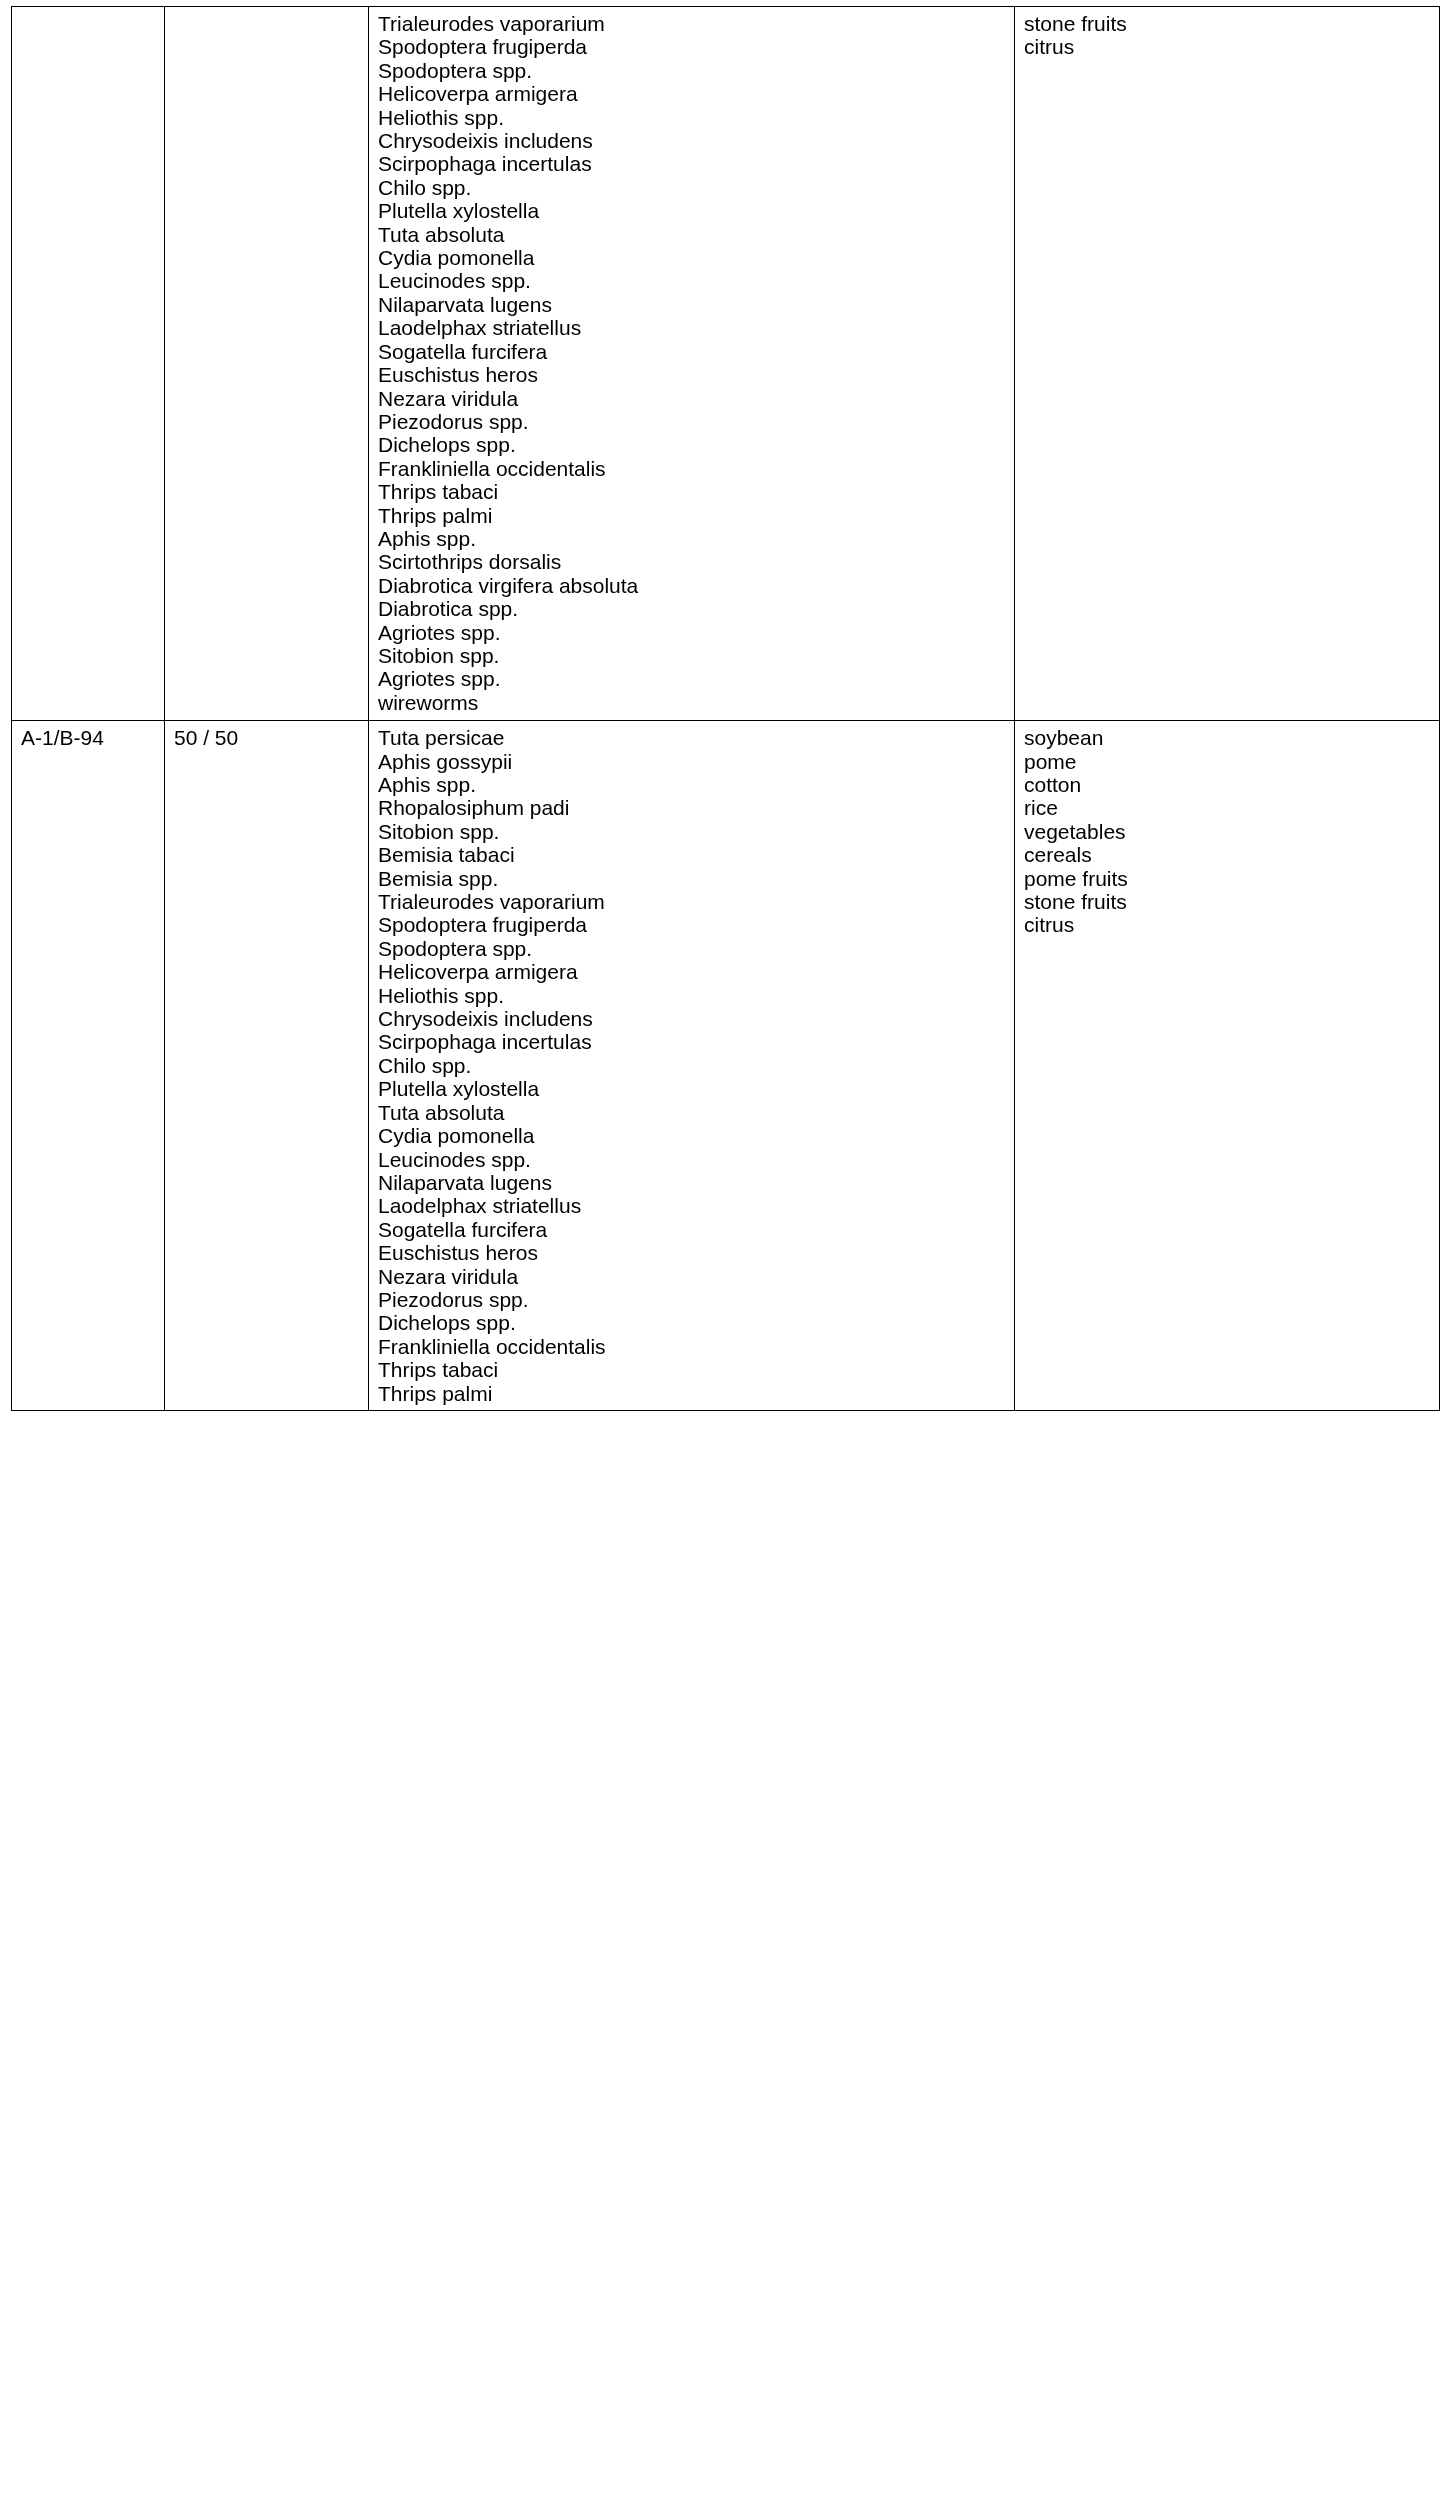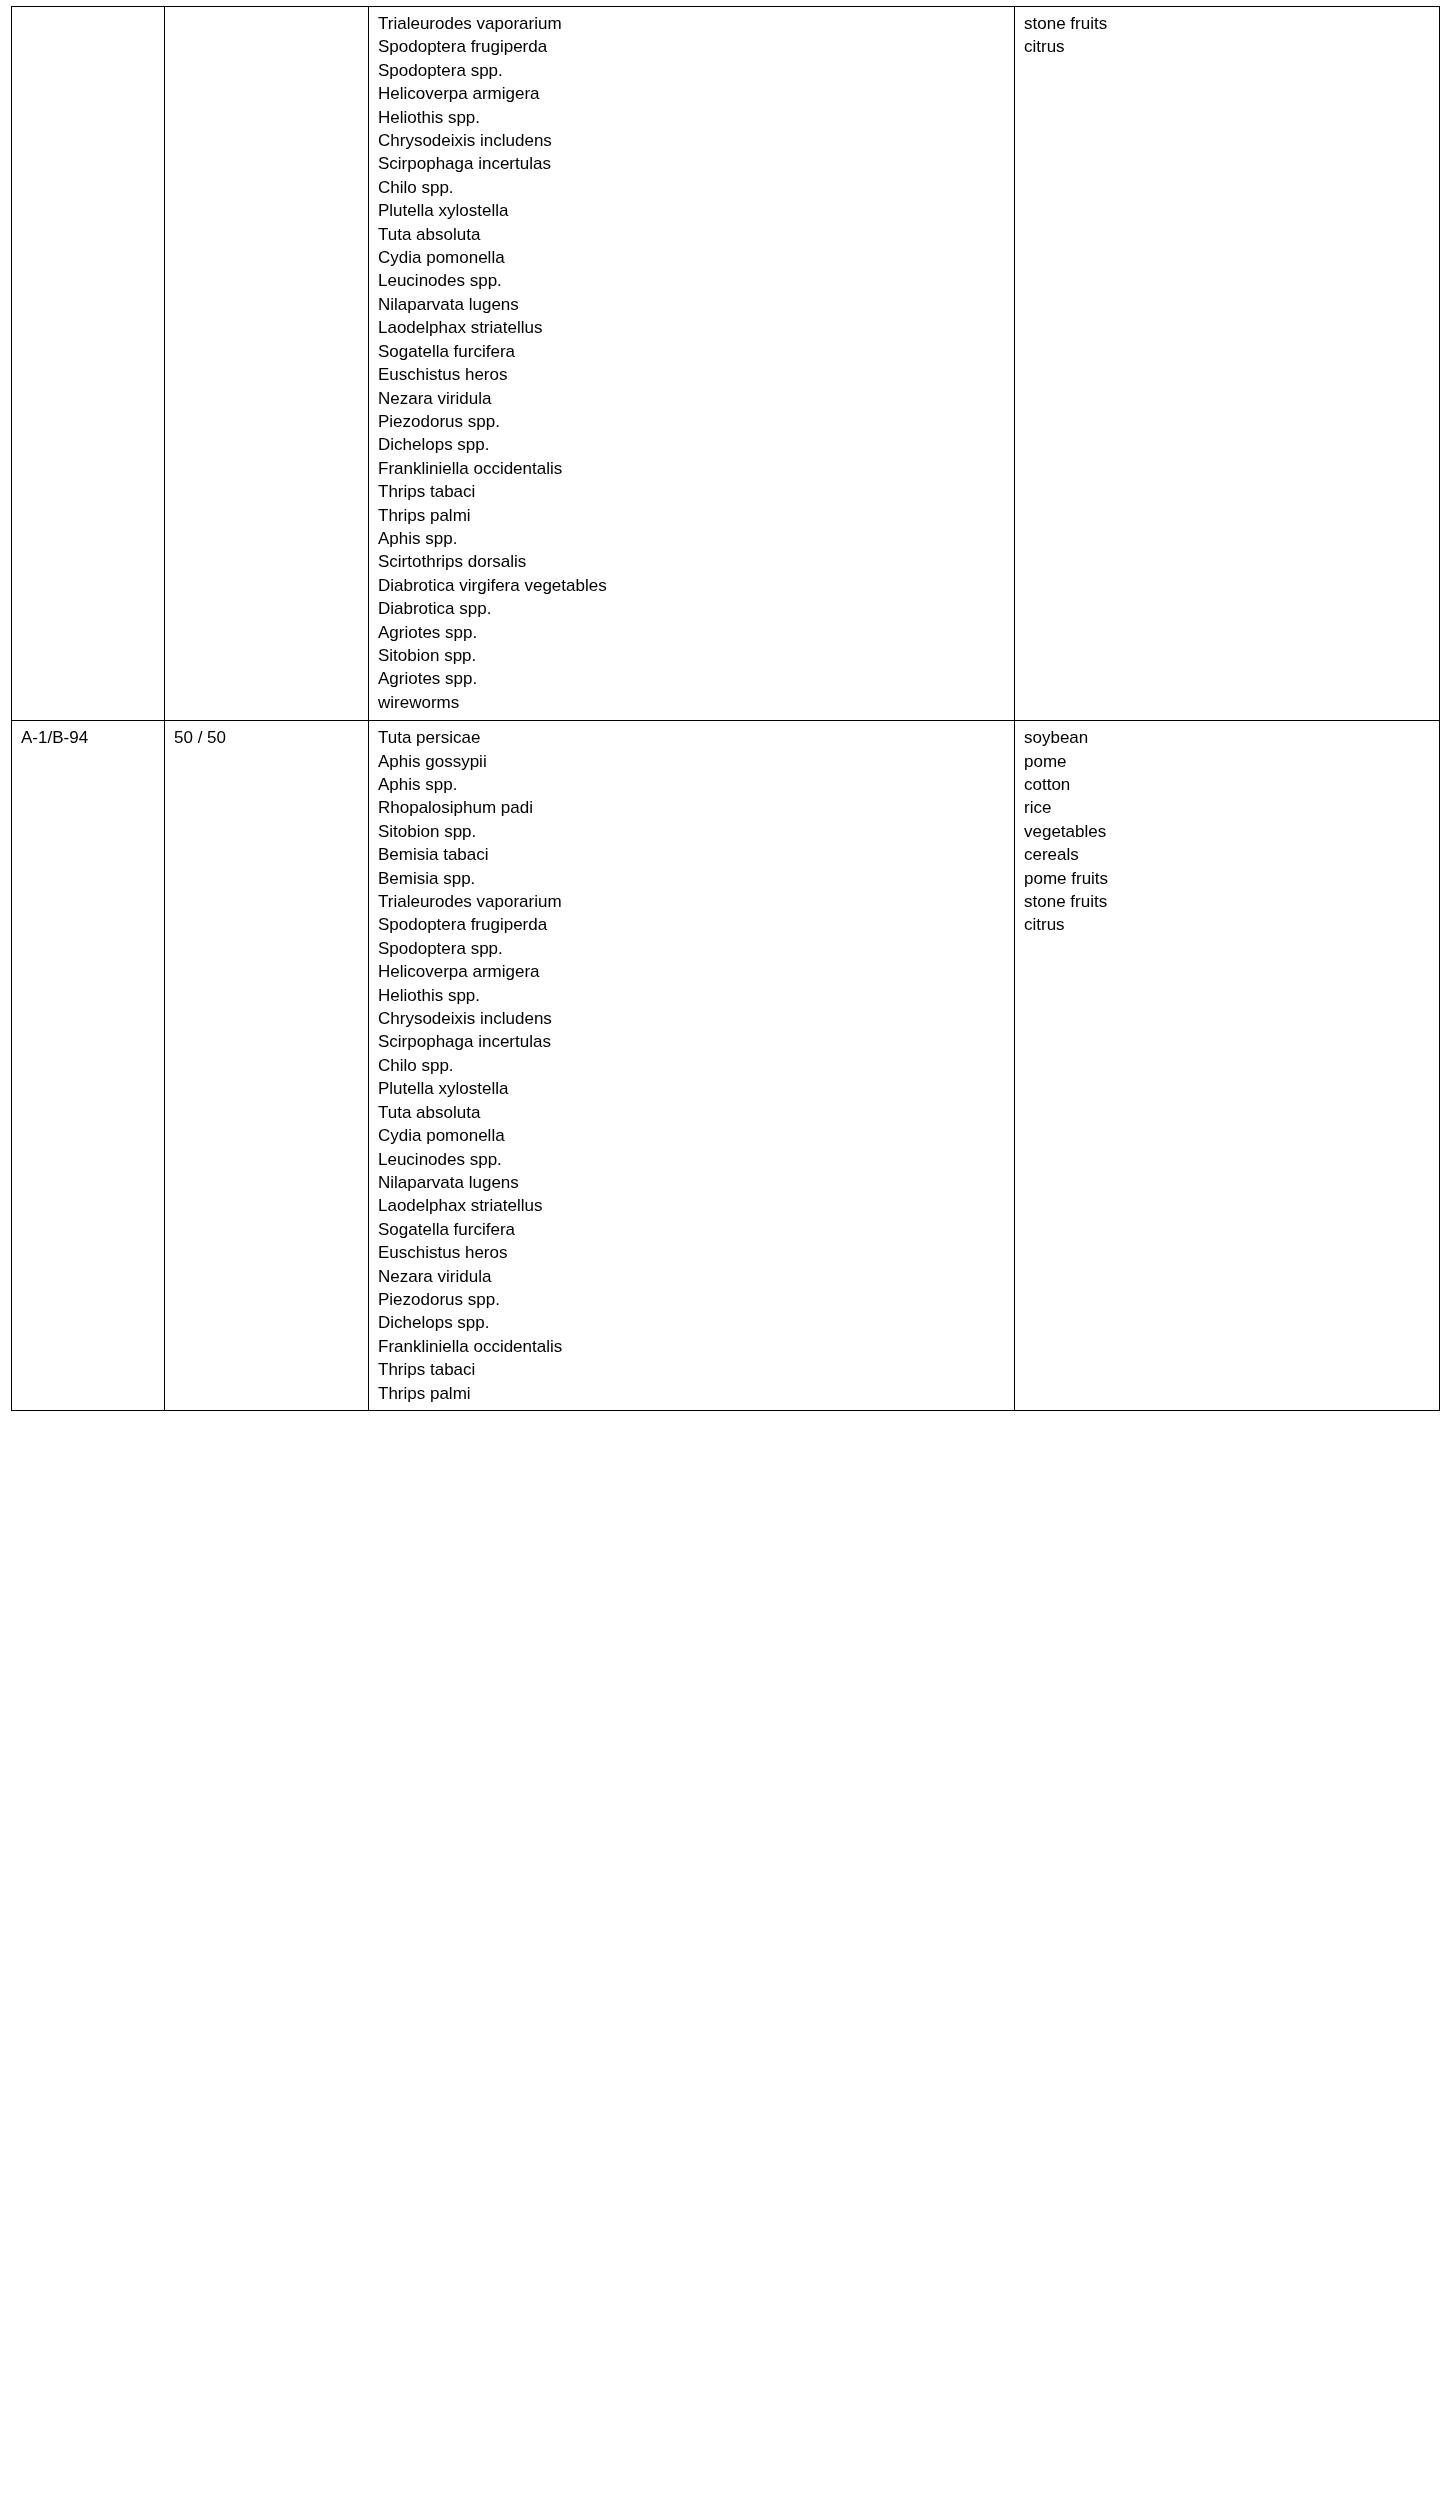--- a/index.html
+++ b/index.html
@@ -25,21 +25,21 @@
     left: 11px;
     top: 5.5px;
     width: 1429px;
     border-collapse: collapse;
     table-layout: fixed;
   }
   table.pest-table td {
     border: 1.8px solid #000000;
     vertical-align: top;
     padding: 5.5px 0 5.5px 9px;
-    font-size: 17px;
+    font-size: 21px;
     line-height: 23.4px;
     font-family: "Liberation Sans", sans-serif;
     color: #000000;
   }
   col.c-code    { width: 153px; }
   col.c-ratio   { width: 204px; }
   col.c-pests   { width: 646px; }
   col.c-crops   { width: 425px; }
 
   .cell-lines > div {
@@ -91,21 +91,21 @@
               <div>Sogatella furcifera</div>
               <div>Euschistus heros</div>
               <div>Nezara viridula</div>
               <div>Piezodorus spp.</div>
               <div>Dichelops spp.</div>
               <div>Frankliniella occidentalis</div>
               <div>Thrips tabaci</div>
               <div>Thrips palmi</div>
               <div>Aphis spp.</div>
               <div>Scirtothrips dorsalis</div>
-              <div>Diabrotica virgifera vegetables</div>
+              <div>Diabrotica virgifera absoluta</div>
               <div>Diabrotica spp.</div>
               <div>Agriotes spp.</div>
               <div>Sitobion spp.</div>
               <div>Agriotes spp.</div>
               <div>wireworms</div>
             </div>
         </td>
         <td>
           <div class="cell-lines">
               <div>stone fruits</div>

